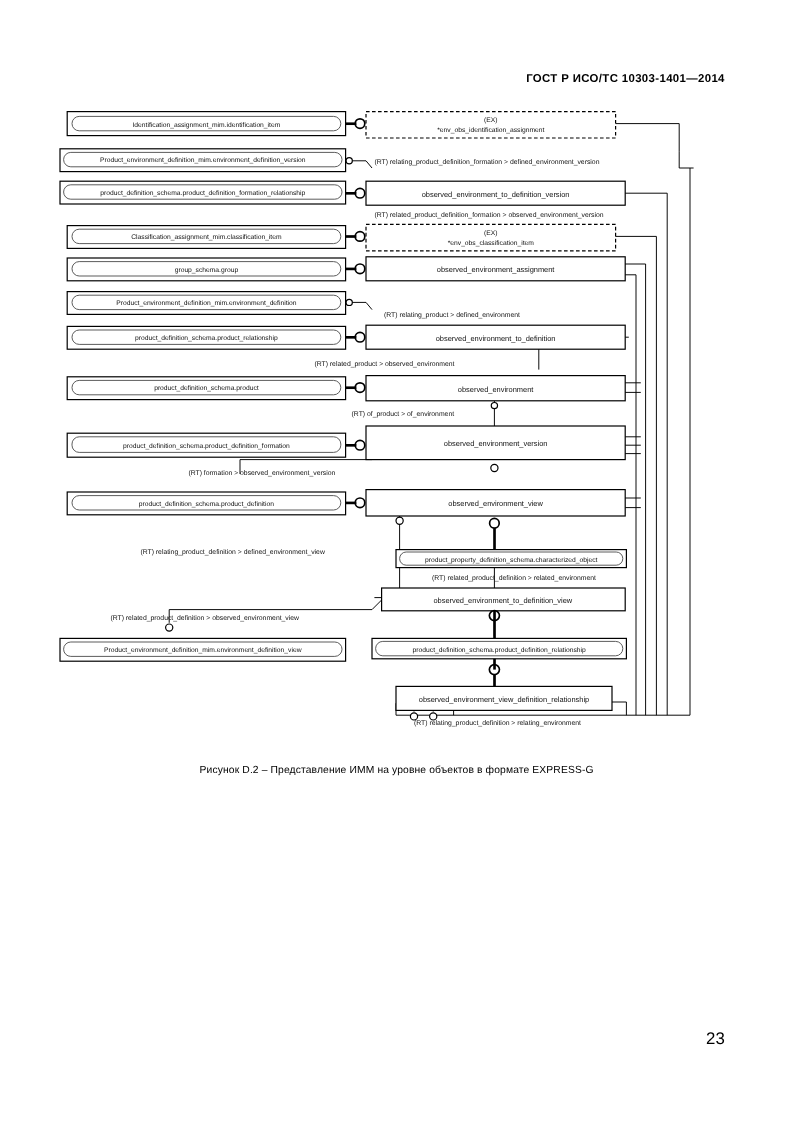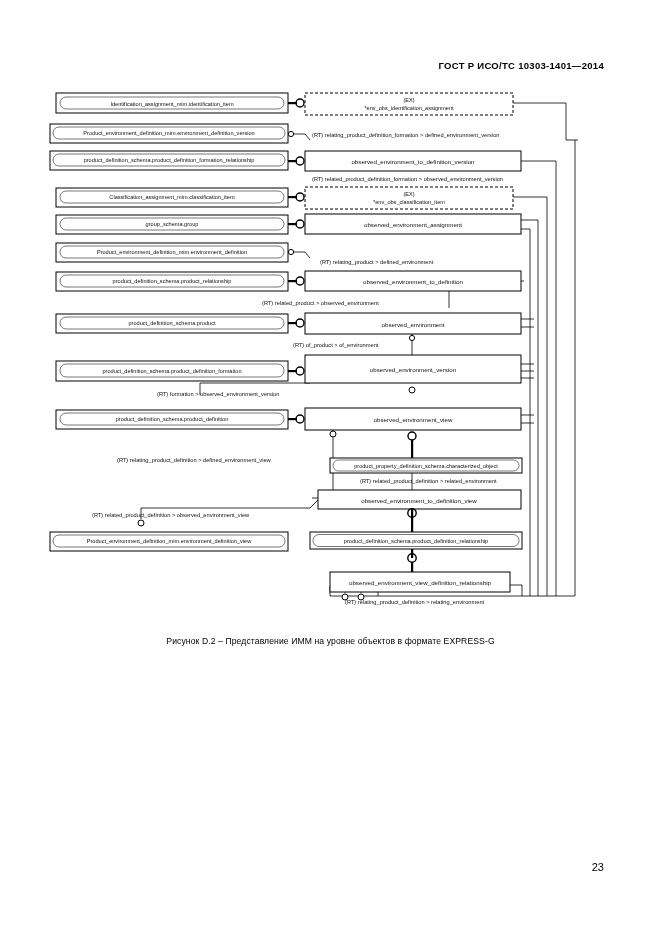--- a/index.html
+++ b/index.html
@@ -16,21 +16,21 @@
   
   .doc-header{
     position:absolute;top:60px;right:57px;
     font-size:9.5px;font-weight:bold;letter-spacing:.3px;
     white-space:nowrap;
   }
 
   
   .page-number{
     position:absolute;right:57px;bottom:62px;
-    font-size:11px;
+    font-size:14px;
     margin-top:12px;
   }
 
   
   .caption{
     position:absolute;left:0;right:0;top:636px;
     text-align:center;font-size:8.6px;
     letter-spacing:.1px;
   }
 

